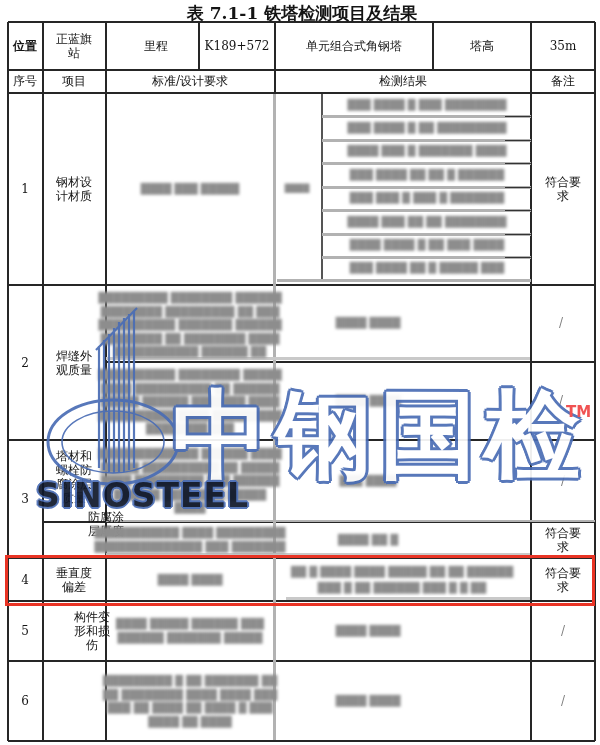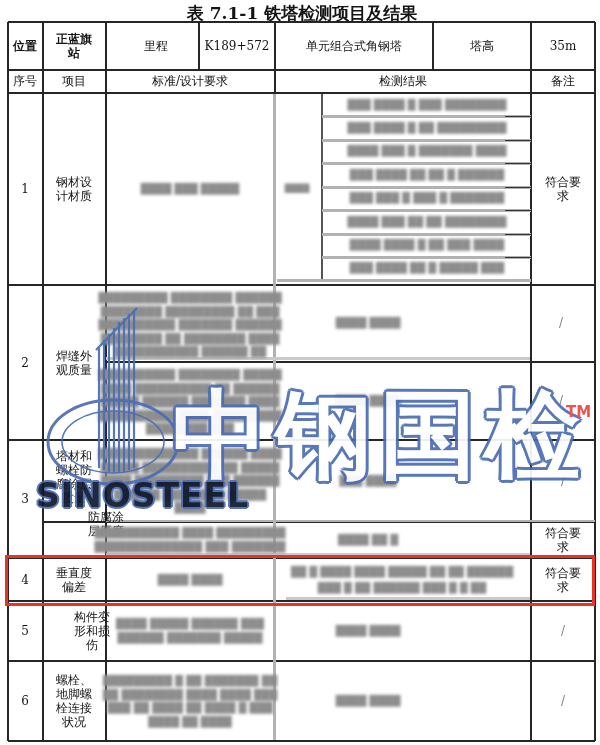--- a/index.html
+++ b/index.html
@@ -81,21 +81,21 @@
       <line x1="505" y1="187" x2="531" y2="187"></line>
       <line x1="505" y1="210" x2="531" y2="210"></line>
       <line x1="505" y1="234" x2="531" y2="234"></line>
       <line x1="505" y1="257" x2="531" y2="257"></line>
     </g>
   </svg>
 
   <div class="t bold" style="left:302px;top:13px;font-size:17px;">表 7.1-1 铁塔检测项目及结果</div>
 
   <div class="t bold" style="left:25px;top:46px;">位置</div>
-  <div class="t" style="left:74px;top:46px;font-weight:bold;">正蓝旗
+  <div class="t" style="left:74px;top:46px;">正蓝旗
 站</div>
   <div class="t" style="left:156px;top:46px;">里程</div>
   <div class="t" style="left:237px;top:46px;">K189+572</div>
   <div class="t" style="left:354px;top:46px;">单元组合式角钢塔</div>
   <div class="t" style="left:482px;top:46px;">塔高</div>
   <div class="t" style="left:563px;top:46px;">35m</div>
 
   <div class="t" style="left:25px;top:81px;">序号</div>
   <div class="t" style="left:74px;top:81px;">项目</div>
   <div class="t" style="left:190px;top:81px;">标准/设计要求</div>
@@ -153,24 +153,20 @@
 
   <div class="t" style="left:25px;top:631px;">5</div>
   <div class="t" style="left:92px;top:631px;">构件变
 形和损
 伤</div>
   <div class="t bl" style="left:190px;top:631px;"><div>████ █████ ██████ ███</div><div>██████ ███████ █████</div></div>
   <div class="t bl" style="left:368px;top:631px;">████ ████</div>
   <div class="t sl" style="left:563px;top:631px;">/</div>
 
   <div class="t" style="left:25px;top:701px;">6</div>
-  <div class="t" style="left:74px;top:701px;">螺栓、
-地脚螺
-栓连接
-状况</div>
   <div class="t bl" style="left:190px;top:701px;"><div>█████████ █ ██ ███████ ██</div><div>██ ████████ ████ ████ ███</div><div>███ ██ ████ ██ ████ █ ███</div><div>████ ██ ████</div></div>
   <div class="t bl" style="left:368px;top:701px;">████ ████</div>
   <div class="t sl" style="left:563px;top:701px;">/</div>
 
   <div class="wm">
     <svg width="600" height="745" style="position:absolute;left:0;top:0;">
       <g fill="none" stroke="#4a6db5">
         <ellipse cx="113" cy="442" rx="65" ry="42" stroke-width="3"></ellipse>
         <ellipse cx="113" cy="442" rx="51" ry="31" stroke-width="1.6"></ellipse>
         <g stroke-width="2.2">

